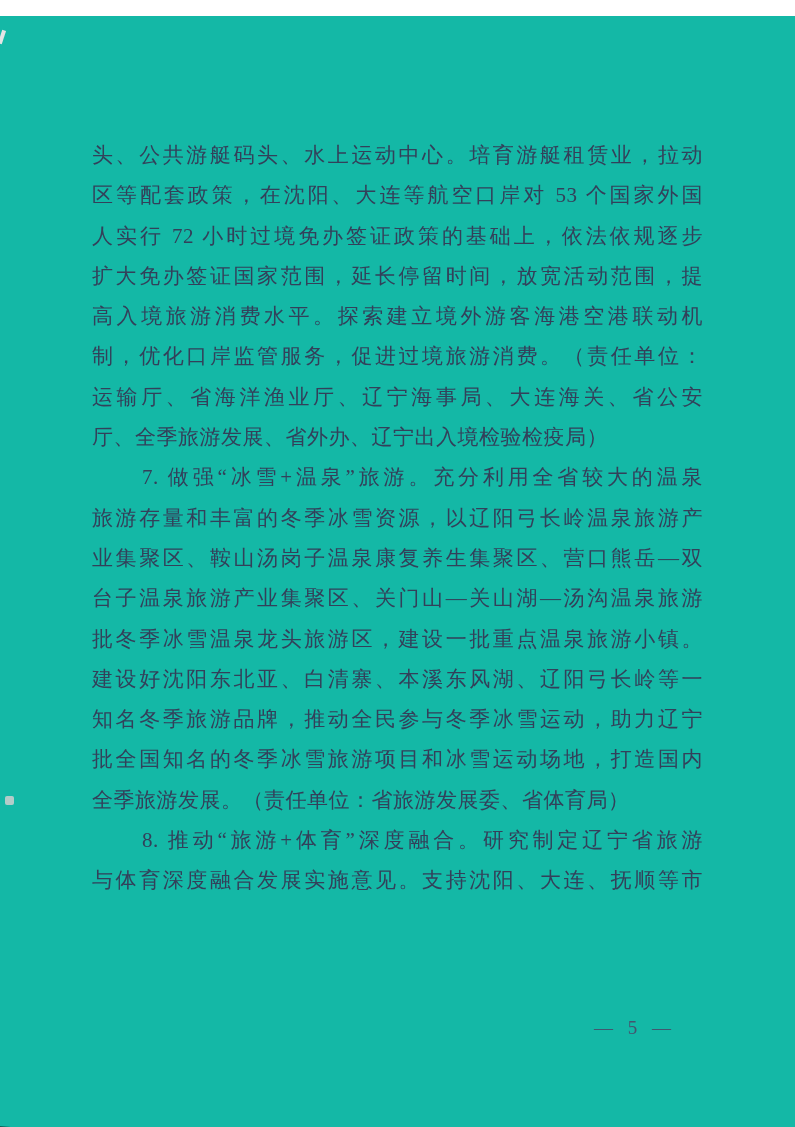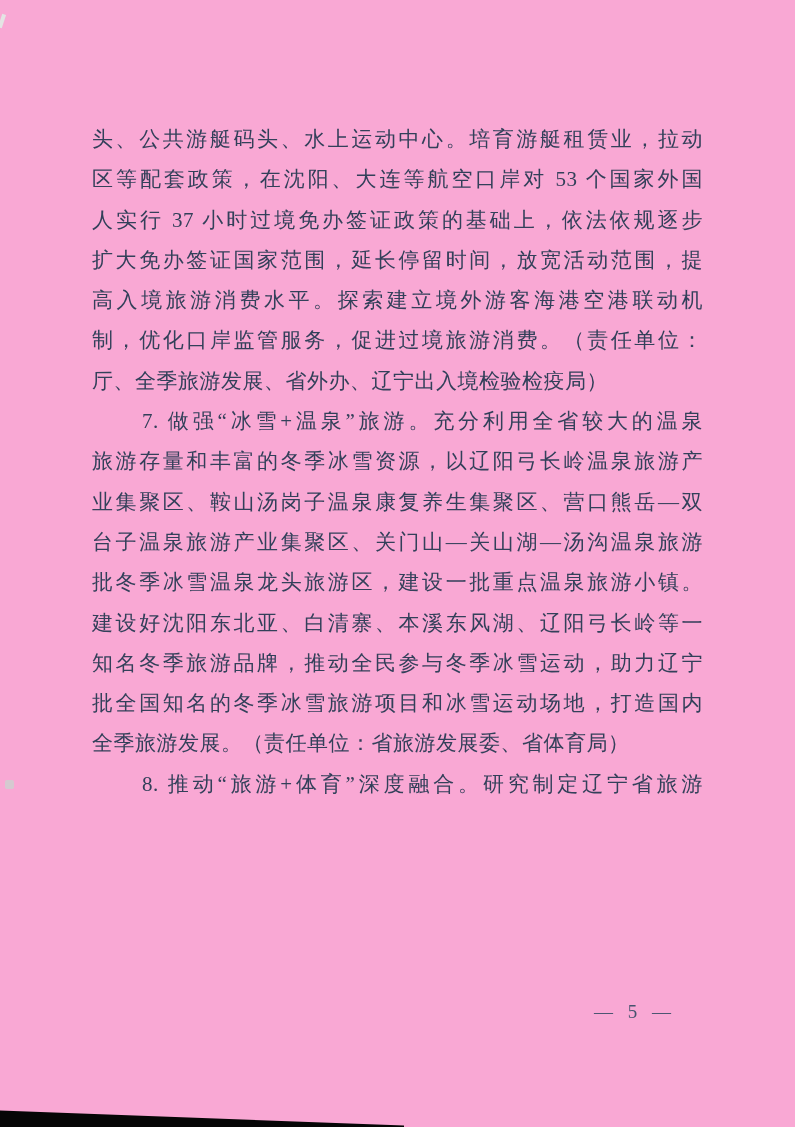--- a/index.html
+++ b/index.html
@@ -10,21 +10,22 @@
     width: 795px;
     height: 1127px;
     position: relative;
     overflow: hidden;
     background: #ffffff;
     font-family: "Liberation Serif", "DejaVu Serif", serif;
   }
   .page {
     position: absolute;
     inset: 0;
-    background: #f9a8d4;
+    background: #14b8a6;
+    margin-top: 16px;
   }
   .text-block {
     position: absolute;
     left: 92px;
     top: 119px;
     width: 611px;
     color: #33405a;
   }
   .line {
     height: 40.3px;
@@ -85,35 +86,37 @@
   }
 </style>
 </head>
 <body>
 
 <div class="page">
 
   <div class="text-block">
     <div class="line">头、公共游艇码头、水上运动中心。培育游艇租赁业，拉动</div>
     <div class="line">区等配套政策，在沈阳、大连等航空口岸对 53 个国家外国</div>
-    <div class="line">人实行 37 小时过境免办签证政策的基础上，依法依规逐步</div>
+    <div class="line">人实行 72 小时过境免办签证政策的基础上，依法依规逐步</div>
     <div class="line">扩大免办签证国家范围，延长停留时间，放宽活动范围，提</div>
     <div class="line">高入境旅游消费水平。探索建立境外游客海港空港联动机</div>
     <div class="line">制，优化口岸监管服务，促进过境旅游消费。（责任单位：</div>
+    <div class="line">运输厅、省海洋渔业厅、辽宁海事局、大连海关、省公安</div>
     <div class="line end">厅、全季旅游发展、省外办、辽宁出入境检验检疫局）</div>
     <div class="line indent">7. 做强“冰雪+温泉”旅游。充分利用全省较大的温泉</div>
     <div class="line">旅游存量和丰富的冬季冰雪资源，以辽阳弓长岭温泉旅游产</div>
     <div class="line">业集聚区、鞍山汤岗子温泉康复养生集聚区、营口熊岳—双</div>
     <div class="line">台子温泉旅游产业集聚区、关门山—关山湖—汤沟温泉旅游</div>
     <div class="line">批冬季冰雪温泉龙头旅游区，建设一批重点温泉旅游小镇。</div>
     <div class="line">建设好沈阳东北亚、白清寨、本溪东风湖、辽阳弓长岭等一</div>
     <div class="line">知名冬季旅游品牌，推动全民参与冬季冰雪运动，助力辽宁</div>
     <div class="line">批全国知名的冬季冰雪旅游项目和冰雪运动场地，打造国内</div>
     <div class="line end">全季旅游发展。（责任单位：省旅游发展委、省体育局）</div>
     <div class="line indent">8. 推动“旅游+体育”深度融合。研究制定辽宁省旅游</div>
+    <div class="line">与体育深度融合发展实施意见。支持沈阳、大连、抚顺等市</div>
   </div>
 
   <div class="page-number">— 5 —</div>
 
   <div class="artifact-bottom-wedge"></div>
   <div class="artifact-speck"></div>
   <div class="artifact-corner"></div>
 
 </div>
 

